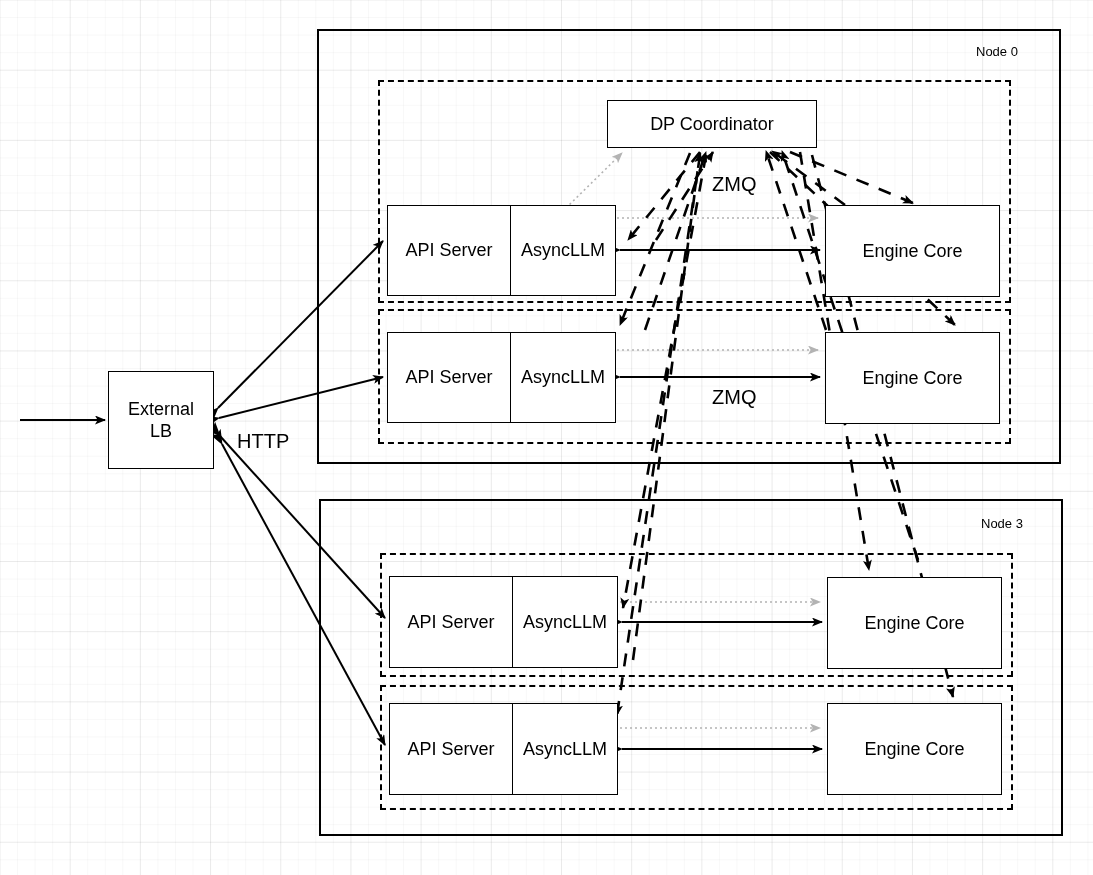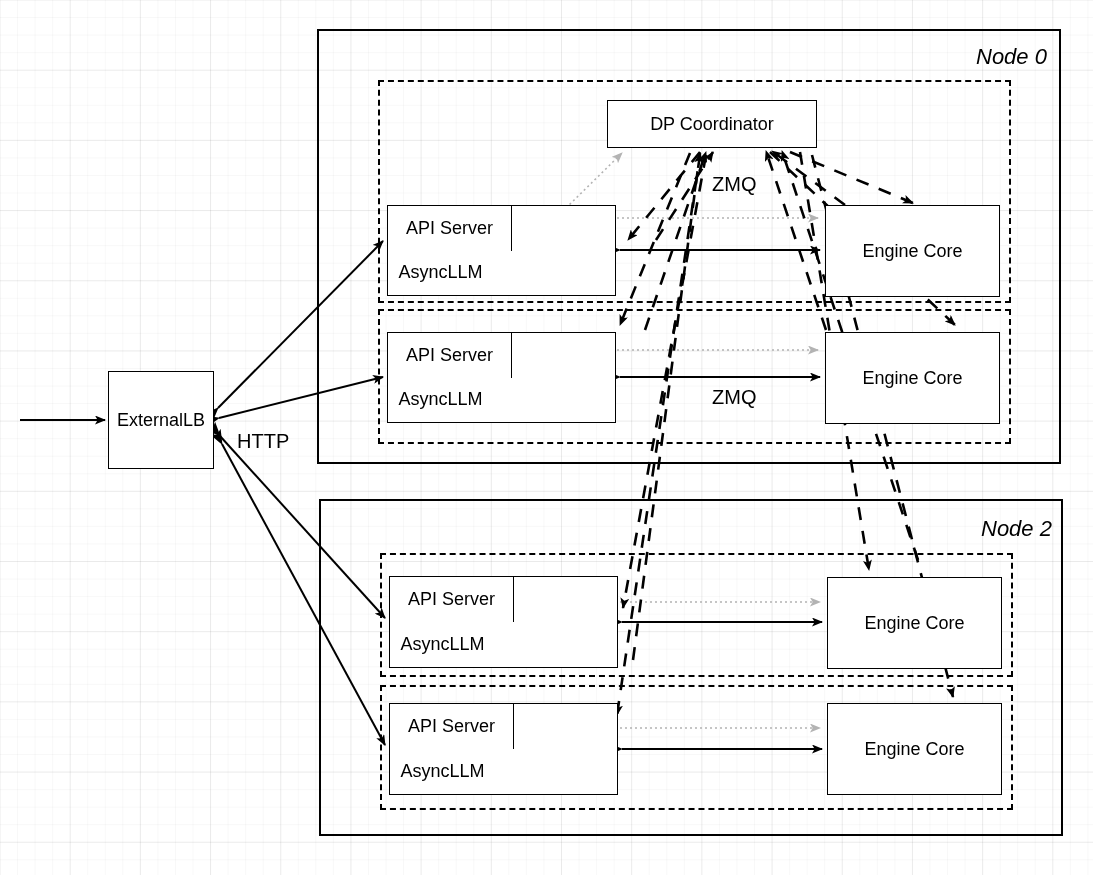--- a/index.html
+++ b/index.html
@@ -37,24 +37,23 @@
     pointer-events: none;
   }
   .node-frame {
     position: absolute;
     border: 2px solid #000000;
     background: transparent;
     box-sizing: border-box;
   }
   .node-label {
     position: absolute;
-    font-size: 22px;
-    color: #000000;
-    white-space: nowrap;
-    font-style: italic;
+    font-size: 13px;
+    color: #000000;
+    white-space: nowrap;
   }
   .dashed-group {
     position: absolute;
     border: 2.4px dashed #000000;
     background: transparent;
     box-sizing: border-box;
   }
   .box {
     position: absolute;
     border: 1.6px solid #000000;
@@ -66,21 +65,21 @@
     font-size: 18px;
     color: #000000;
     white-space: nowrap;
   }
   .split-box {
     position: absolute;
     border: 1.6px solid #000000;
     background: #ffffff;
     box-sizing: border-box;
     display: flex;
-    flex-direction: column;
+    flex-direction: row;
     justify-content: space-between;
   }
   .split-box > .cell {
     display: flex;
     align-items: center;
     justify-content: center;
     font-size: 18px;
     color: #000000;
     white-space: nowrap;
     box-sizing: border-box;
@@ -185,35 +184,35 @@
 
   <div class="dashed-group" style="left:378px; top:309px; width:633px; height:135px;"></div>
   <div class="split-box" style="left:387px; top:332px; width:229px; height:91px;">
     <div class="cell left" style="width:124px;height:100%;">API Server</div>
     <div class="cell" style="width:105px;height:100%;">AsyncLLM</div>
   </div>
   <div class="box" style="left:825px; top:332px; width:175px; height:92px;">Engine Core</div>
   <div class="edge-label" style="left:712px; top:386px;">ZMQ</div>
 
   <div class="node-frame" style="left:319px; top:499px; width:744px; height:337px;"></div>
-  <div class="node-label" style="left:981px; top:516px;">Node 2</div>
+  <div class="node-label" style="left:981px; top:516px;">Node 3</div>
 
   <div class="dashed-group" style="left:380px; top:553px; width:633px; height:124px;"></div>
   <div class="split-box" style="left:389px; top:576px; width:229px; height:92px;">
     <div class="cell left" style="width:124px;height:100%;">API Server</div>
     <div class="cell" style="width:105px;height:100%;">AsyncLLM</div>
   </div>
   <div class="box" style="left:827px; top:577px; width:175px; height:92px;">Engine Core</div>
 
   <div class="dashed-group" style="left:380px; top:685px; width:633px; height:125px;"></div>
   <div class="split-box" style="left:389px; top:703px; width:229px; height:92px;">
     <div class="cell left" style="width:124px;height:100%;">API Server</div>
     <div class="cell" style="width:105px;height:100%;">AsyncLLM</div>
   </div>
   <div class="box" style="left:827px; top:703px; width:175px; height:92px;">Engine Core</div>
 
-  <div class="box" style="left:108px; top:371px; width:106px; height:98px; line-height:1.25;">
+  <div class="box" style="left:108px; top:371px; width:106px; height:98px; flex-direction:column; line-height:1.25;">
     <span>External</span>
     <span>LB</span>
   </div>
   <div class="edge-label" style="left:237px; top:430px;">HTTP</div>
 
 </div>
 
 </body></html>

